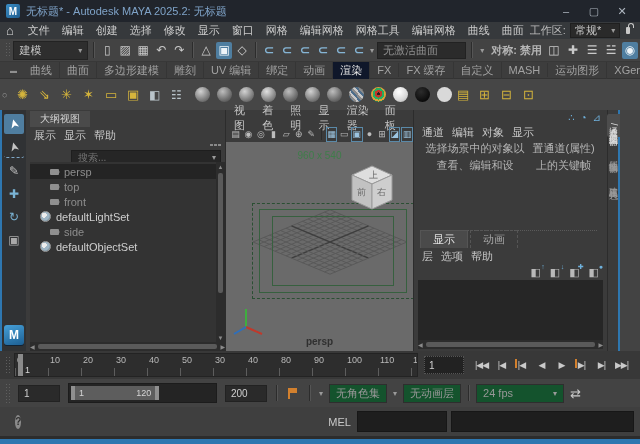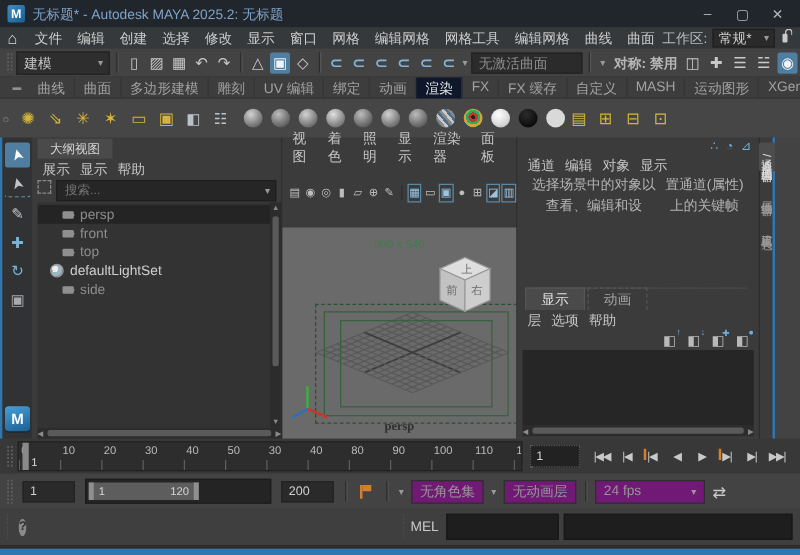--- a/index.html
+++ b/index.html
@@ -81,47 +81,47 @@
   .kind-scale .tglyph{color:#a9a9a9;}
   .mayalogo{margin-top:auto;margin-bottom:6px;width:20px;height:20px;border-radius:3px;
             background:linear-gradient(160deg,#46a0d8,#1c5f93);color:#fff;font-weight:bold;font-size:12px;
             display:flex;align-items:center;justify-content:center;box-shadow:0 1px 0 #123;}
 
   .panel{background:#3b3b3b;border-right:1px solid #2c2c2c;box-sizing:border-box;display:flex;flex-direction:column;}
   .outliner{width:200px;}
   .ptab{align-self:flex-start;background:#4a4a4a;color:#d4d4d4;padding:1px 10px;font-size:10px;margin:1px 0 0 4px;}
   .pmenus{display:flex;align-items:center;height:16px;padding-left:8px;gap:0;}
   .pmenu{padding:0 8px 0 0;color:#c6c6c6;}
-  .searchrow{display:flex;align-items:flex-start;height:17px;margin:1px 4px;gap:4px;}
+  .searchrow{display:flex;align-items:flex-end;height:17px;margin:1px 4px;gap:4px;flex-direction:column;}
   .selbox{width:9px;height:9px;border:1px dashed #8a8a8a;}
   .search{flex:1;display:flex;align-items:center;background:#262626;border:1px solid #1e1e1e;height:15px;padding:0 4px;}
   .search input{flex:1;background:none;border:none;outline:none;color:#aaa;font-size:10px;font-family:inherit;}
   .olist{flex:1;background:#333333;margin:0 0 0 4px;position:relative;display:flex;}
   .orows{flex:1;padding-top:2px;overflow:hidden;}
   .orow{display:flex;align-items:center;height:15px;color:#cfcfcf;font-size:11px;padding-left:10px;}
   .orow.dim{color:#8d8d8d;}
   .orow.highlighted{background:#242424;}
   .orow.ind-2{padding-left:20px;}
   .icon-camera{position:relative;width:9px;height:6px;background:#8f8f8f;border-radius:1px;margin-right:5px;flex:none;}
   .icon-camera::after{content:"";position:absolute;right:-4px;top:0;border:3px solid transparent;border-left:4px solid #8f8f8f;}
   .icon-set{width:9px;height:9px;border-radius:50%;margin-right:5px;flex:none;border:1px solid #9a9a9a;
             background:radial-gradient(circle at 35% 35%,#ececec 0 30%,#9fb6c5 30% 60%,#4f6470 100%);}
   .vscroll{width:9px;background:#2c2c2c;display:flex;flex-direction:column;align-items:center;}
   .sarrow{color:#8a8a8a;font-size:6px;height:9px;display:flex;align-items:center;}
   .vthumb{width:5px;flex:0 0 120px;background:#5a5a5a;border-radius:2px;margin-top:2px;}
   .hscroll{height:9px;margin-left:4px;background:#2c2c2c;display:flex;align-items:center;}
   .hthumb{height:5px;flex:1;background:#5a5a5a;border-radius:2px;margin:0 3px;}
 
   
-  .vp{width:188px;gap:20px;}
+  .vp{width:188px;}
   .vicons{display:flex;align-items:center;height:16px;padding-left:4px;gap:1px;}
   .vicon{width:13px;height:13px;display:flex;align-items:center;justify-content:center;color:#bdbdbd;font-size:9px;border:1px solid transparent;}
   .vicon.active{border-color:#5a89a8;color:#9cc4e0;}
   .vicon.divider{width:1px;height:12px;background:#2c2c2c;border:none;margin:0 3px;}
-  .canvas{position:relative;flex:1;background:#6a6a6a;overflow:hidden;font-family:Liberation Serif, serif;}
+  .canvas{position:relative;flex:1;background:#6a6a6a;overflow:hidden;}
   .resgate{position:absolute;border:1px solid #37603f;}
   .gate-outer{left:26px;top:61px;width:160px;height:94px;border-style:dashed;border-color:#2b4f33;}
   .gate-mid{left:33px;top:67px;width:146px;height:82px;}
   .gate-inner{left:46px;top:74px;width:120px;height:68px;}
   .reslabel{position:absolute;top:8px;left:0;right:0;text-align:center;color:#3f7d4a;font-size:10px;}
   .persplabel{position:absolute;bottom:4px;left:0;right:0;text-align:center;color:#303030;font-size:10px;font-weight:bold;}
   .gridsvg,.cubesvg,.axissvg{position:absolute;}
   .gridsvg{left:0;top:0;}
   .cubesvg{right:12px;top:20px;}
   .axissvg{left:4px;bottom:12px;}
@@ -167,21 +167,21 @@
   .numfield{width:42px;height:17px;background:#2a2a2a;border:1px solid #222;color:#cfcfcf;
             font-family:inherit;font-size:10px;padding:0 5px;box-sizing:border-box;margin:0 4px;}
   .rstrack{position:relative;width:147px;height:18px;background:#242424;border:1px solid #1c1c1c;margin:0 4px;}
   .rsbar{position:absolute;left:2px;top:2px;bottom:2px;width:60%;background:#5d5d5d;}
   .rshandle{position:absolute;top:0;bottom:0;width:4px;background:#8f8f8f;}
   .rsl{left:0;} .rsr{right:0;}
   .rslab{position:absolute;top:2px;color:#d5d5d5;font-size:9px;}
   .rslab.l{left:8px;} .rslab.r{right:8px;}
   .bmflag{width:8px;height:11px;border-left:2px solid #d2802e;position:relative;margin:0 6px;}
   .bmflag::after{content:"";position:absolute;left:0;top:0;width:7px;height:5px;background:#d2802e;}
-  .selfield{height:17px;display:flex;align-items:center;background:#701a75;border:1px solid #2e2e2e;
+  .selfield{height:17px;display:flex;align-items:center;background:#14532d;border:1px solid #2e2e2e;
             color:#979797;padding:0 6px;margin:0 2px;white-space:nowrap;}
   .fpsbox{width:74px;justify-content:space-between;}
   .loopicon{color:#c9c9c9;font-size:13px;margin:0 4px;}
 
   
   .cmdrow{top:407px;height:29px;background:#3f3f3f;padding:0 2px;box-sizing:border-box;}
   .helpcircle{width:14px;height:14px;border-radius:50%;background:#8a8a8a;color:#2e2e2e;font-size:10px;font-weight:bold;
               display:flex;align-items:center;justify-content:center;margin:0 6px;}
   .helparea{flex:0 0 292px;height:100%;}
   .ddiv{width:6px;height:70%;margin:0 3px;
@@ -450,38 +450,42 @@
       <div class="olist">
         <div class="orows">
 
             <div class="orow dim highlighted ind-2">
               <span class="oicon icon-camera"></span>
               <span>persp</span>
             </div>
 
             <div class="orow dim ind-2">
               <span class="oicon icon-camera"></span>
-              <span>front</span>
+              <span>top</span>
             </div>
 
             <div class="orow dim ind-2">
               <span class="oicon icon-camera"></span>
-              <span>top</span>
+              <span>front</span>
             </div>
 
             <div class="orow ind-1">
               <span class="oicon icon-set"></span>
               <span>defaultLightSet</span>
             </div>
 
             <div class="orow dim ind-2">
               <span class="oicon icon-camera"></span>
               <span>side</span>
             </div>
 
+            <div class="orow ind-1">
+              <span class="oicon icon-set"></span>
+              <span>defaultObjectSet</span>
+            </div>
           </div>
         <div class="vscroll">
           <span class="sarrow">▲</span>
           <div class="vthumb"></div>
           <span class="sarrow" style="margin-top:auto;">▼</span>
         </div>
       </div>
       <div class="hscroll">
         <span class="sarrow">◀</span>
         <div class="hthumb"></div>

